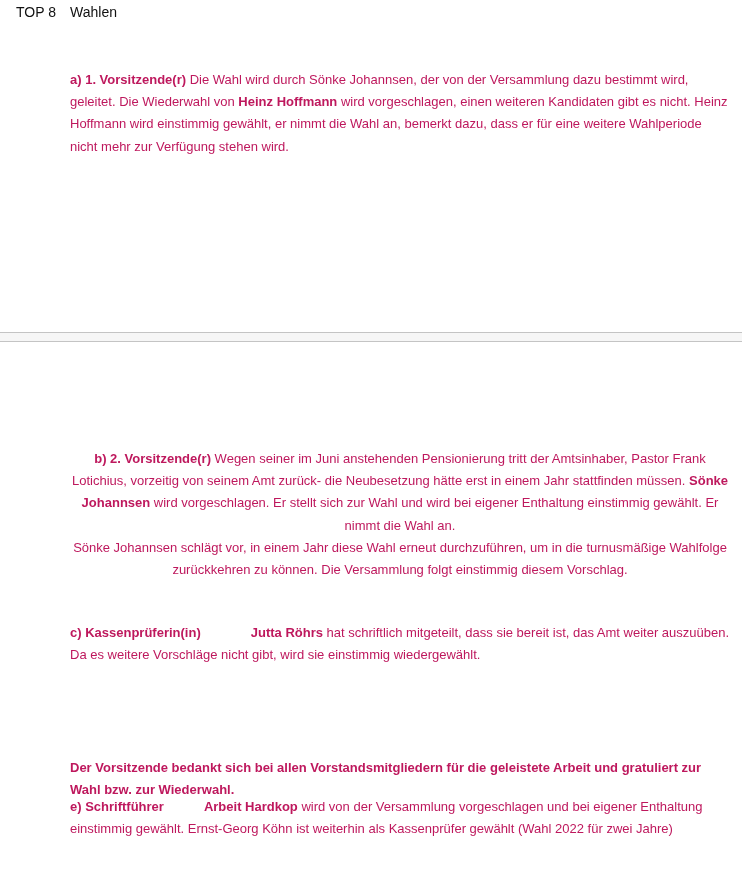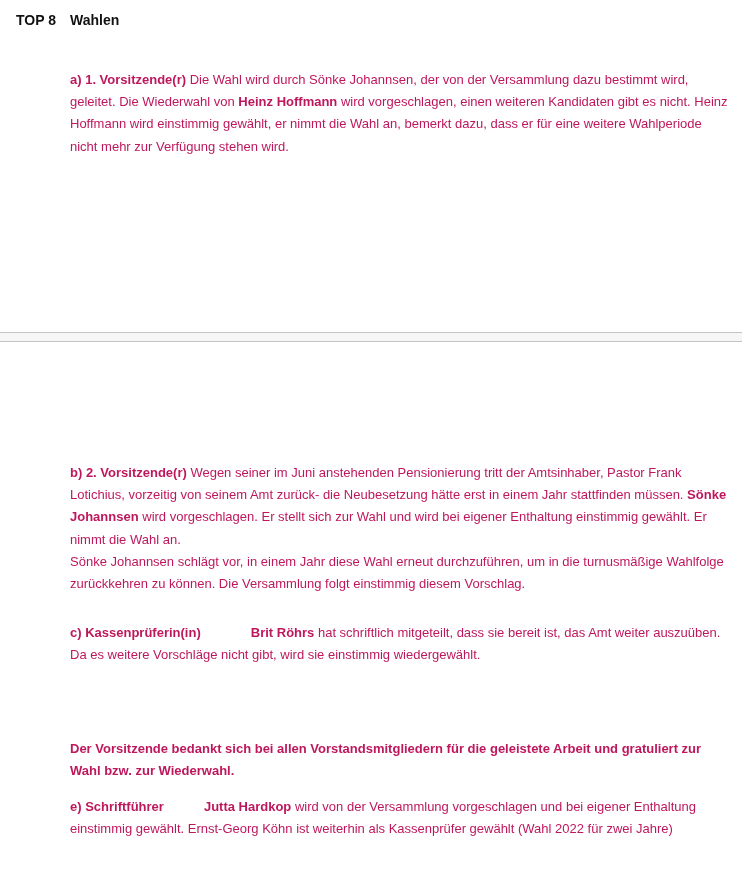--- a/index.html
+++ b/index.html
@@ -29,23 +29,23 @@
       top: 332px;
       width: 742px;
       height: 8px;
       background: #f6f6f6;
       border-top: 1px solid #c4c4c4;
       border-bottom: 1px solid #c4c4c4;
     }
     .top-heading {
       position: absolute;
       left: 16px;
-      top: 12px;
+      top: 4px;
       font-size: 14px;
-      font-weight: bold;
+      font-weight: normal;
       letter-spacing: 0;
     }
     .top-heading .num { display: inline-block; width: 54px; }
     .para {
       position: absolute;
       left: 70px;
       width: 660px;
       font-size: 13px;
       line-height: 22.2px;
       color: #be185d;
@@ -65,29 +65,29 @@
   </div>
 
   <div class="para" style="top:69px;">
     <b>a) 1. Vorsitzende(r)</b><span> Die Wahl wird durch Sönke Johannsen, der von der Versammlung dazu bestimmt wird, geleitet. Die Wiederwahl von </span><b>Heinz Hoffmann</b><span> wird vorgeschlagen, einen weiteren Kandidaten gibt es nicht. Heinz Hoffmann wird einstimmig gewählt, er nimmt die Wahl an, bemerkt dazu, dass er für eine weitere Wahlperiode nicht mehr zur Verfügung stehen wird.</span>
   </div>
 </div>
 
 <div class="page-gap"></div>
 
 <div class="page page-2">
-  <div class="para" style="top:120px;">
+  <div class="para" style="top:106px;text-align:center;">
     <b>b) 2. Vorsitzende(r)</b><span> Wegen seiner im Juni anstehenden Pensionierung tritt der Amtsinhaber, Pastor Frank Lotichius, vorzeitig von seinem Amt zurück- die Neubesetzung hätte erst in einem Jahr stattfinden müssen. </span><b>Sönke Johannsen</b><span> wird vorgeschlagen. Er stellt sich zur Wahl und wird bei eigener Enthaltung einstimmig gewählt. Er nimmt die Wahl an.</span><br><span>Sönke Johannsen schlägt vor, in einem Jahr diese Wahl erneut durchzuführen, um in die turnusmäßige Wahlfolge zurückkehren zu können. Die Versammlung folgt einstimmig diesem Vorschlag.</span>
   </div>
 
   <div class="para" style="top:280px;">
-    <b>c) Kassenprüferin(in)</b><span class="tab tab-c"></span><b>Brit Röhrs</b><span> hat schriftlich mitgeteilt, dass sie bereit ist, das Amt weiter auszuüben. Da es weitere Vorschläge nicht gibt, wird sie einstimmig wiedergewählt.</span>
+    <b>c) Kassenprüferin(in)</b><span class="tab tab-c"></span><b>Jutta Röhrs</b><span> hat schriftlich mitgeteilt, dass sie bereit ist, das Amt weiter auszuüben. Da es weitere Vorschläge nicht gibt, wird sie einstimmig wiedergewählt.</span>
   </div>
 
 
-  <div class="para" style="top:396px;">
+  <div class="para" style="top:415px;">
     <b>Der Vorsitzende bedankt sich bei allen Vorstandsmitgliedern für die geleistete Arbeit und gratuliert zur Wahl bzw. zur Wiederwahl.</b>
   </div>
 
   <div class="para" style="top:454px;">
-    <b>e) Schriftführer</b><span class="tab tab-e"></span><b>Jutta Hardkop</b><span> wird von der Versammlung vorgeschlagen und bei eigener Enthaltung einstimmig gewählt. Ernst-Georg Köhn ist weiterhin als Kassenprüfer gewählt (Wahl 2022 für zwei Jahre)</span>
+    <b>e) Schriftführer</b><span class="tab tab-e"></span><b>Arbeit Hardkop</b><span> wird von der Versammlung vorgeschlagen und bei eigener Enthaltung einstimmig gewählt. Ernst-Georg Köhn ist weiterhin als Kassenprüfer gewählt (Wahl 2022 für zwei Jahre)</span>
   </div>
 </div>
 
 </body></html>

